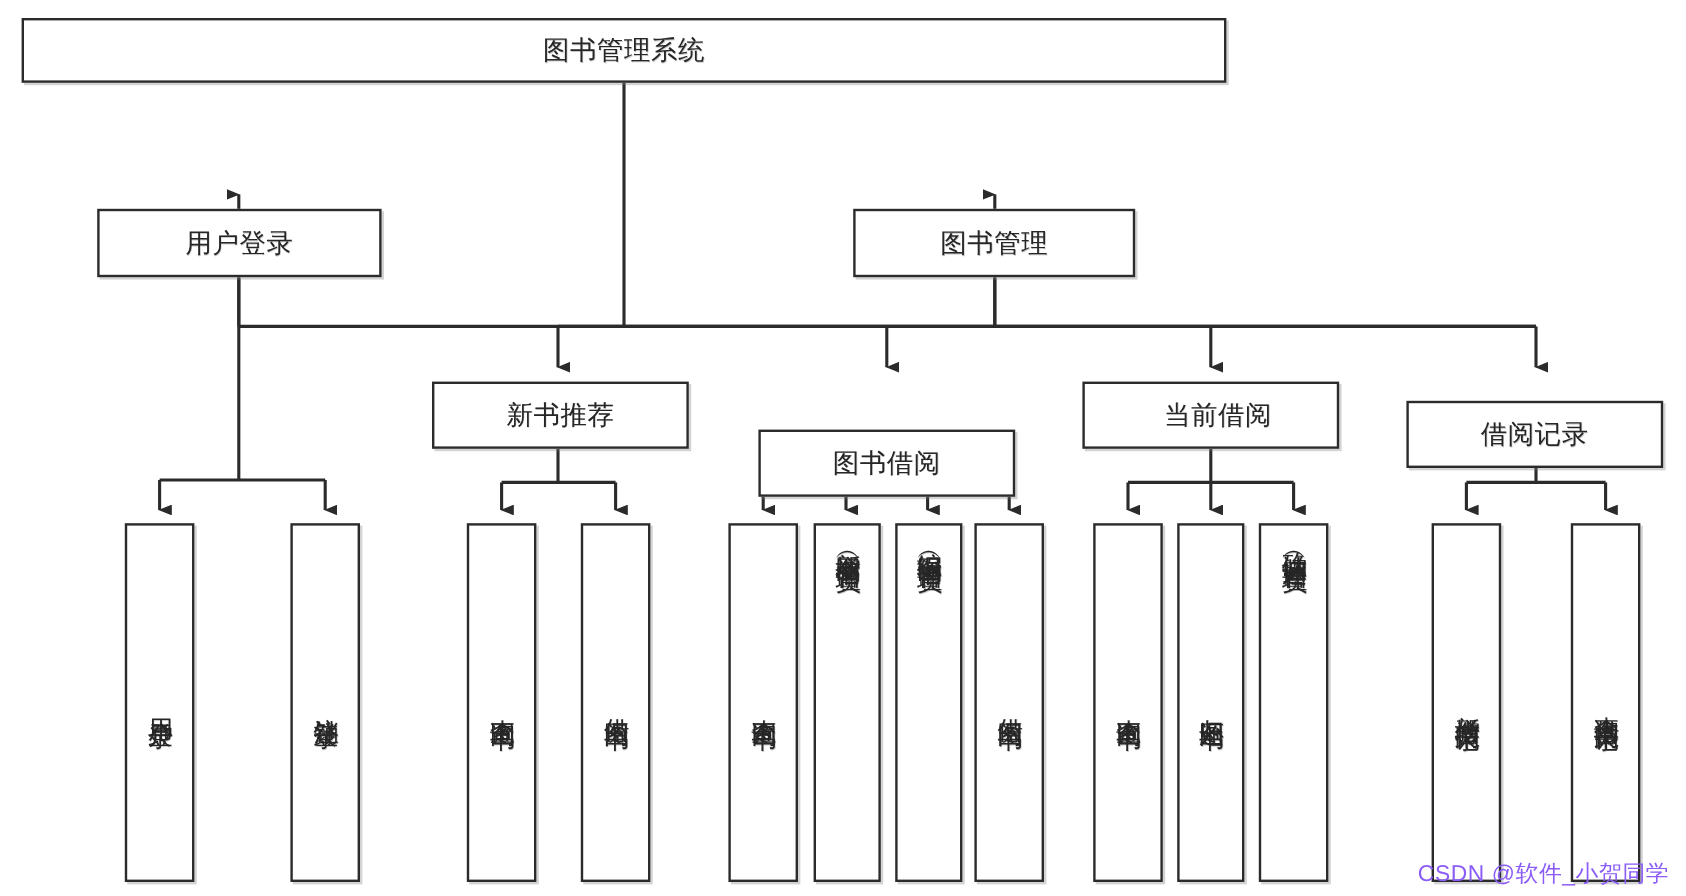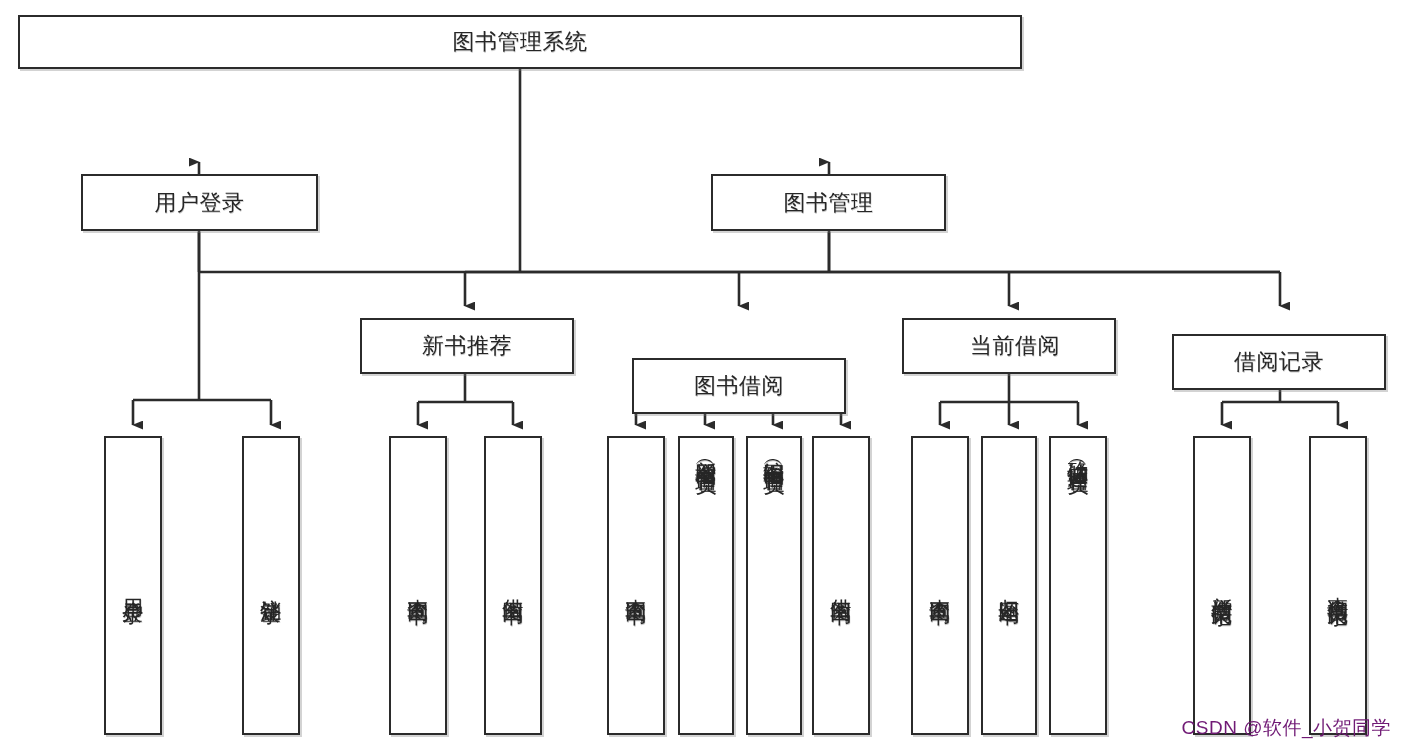--- a/index.html
+++ b/index.html
@@ -61,21 +61,21 @@
     max-height: 100%;
   }
   .node.vert.toppad {
     align-items: flex-start;
   }
   #watermark {
     position: absolute;
     right: 14px;
     bottom: 6px;
     font-size: 19px;
-    color: #701a75;
+    color: #8b5cf6;
     letter-spacing: 0.5px;
     white-space: nowrap;
     user-select: none;
   }
 </style>
 </head>
 <body>
 
 <div id="canvas">
 

